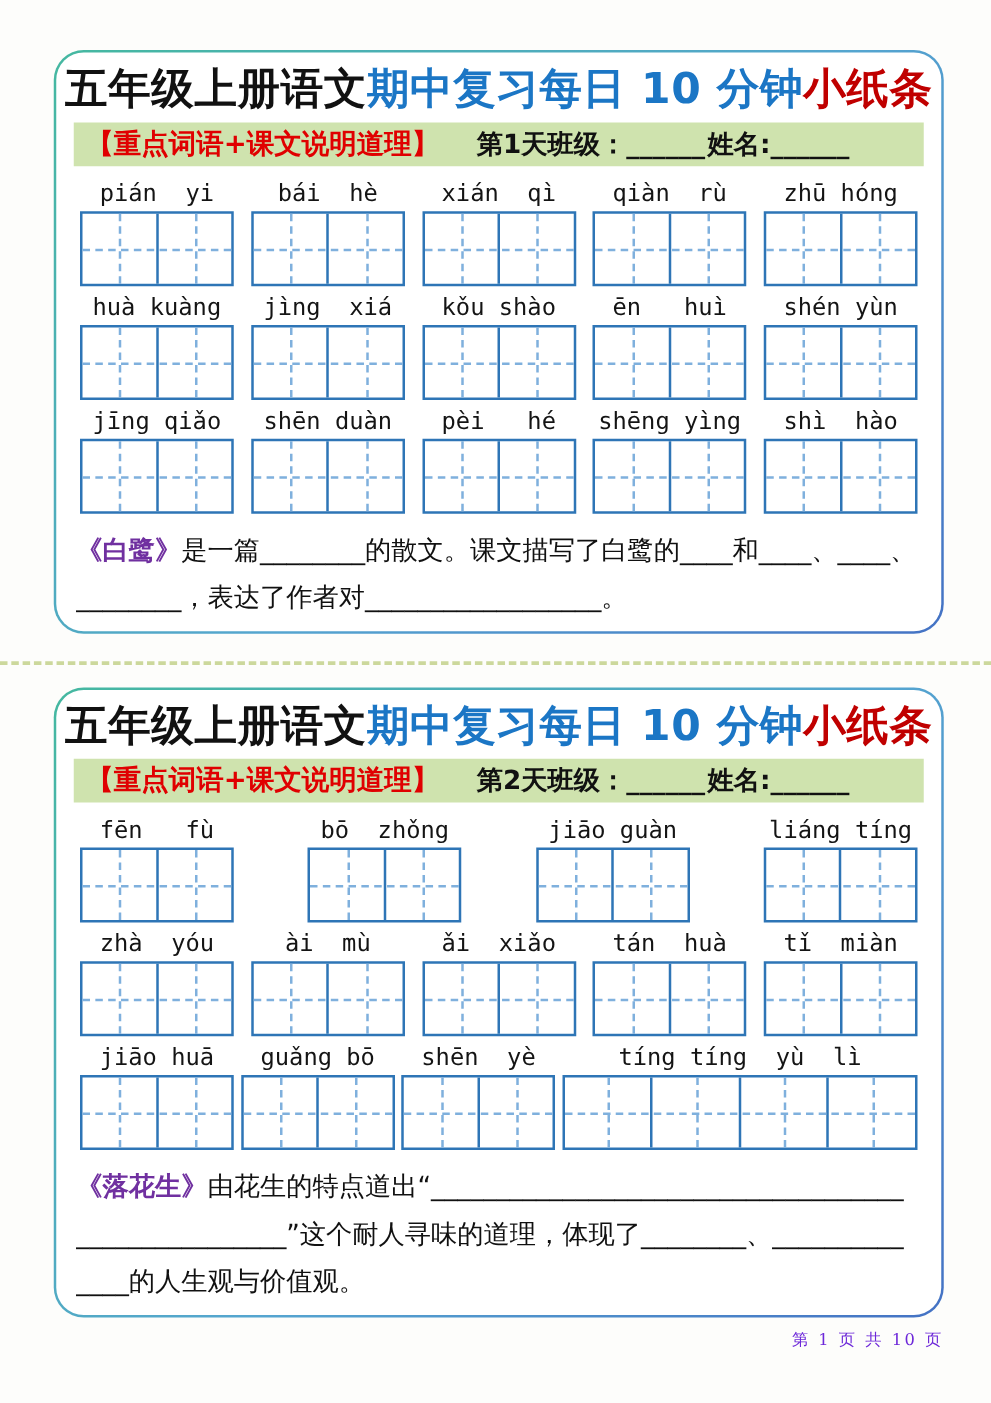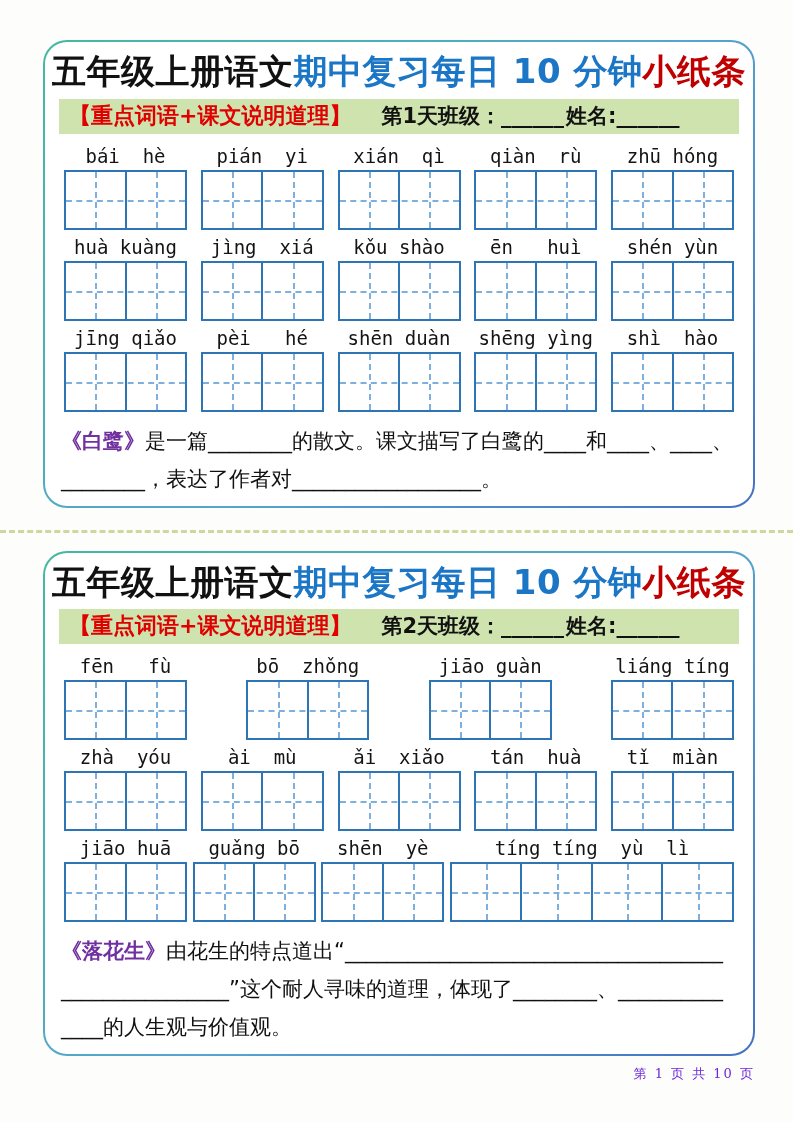--- a/index.html
+++ b/index.html
@@ -28,21 +28,21 @@
     margin:2px 6px 0;
     text-align:center;
     font-size:34px;
     font-weight:bold;
     line-height:1.25;
     white-space:nowrap;
     letter-spacing:0.5px;
   }
   .t-black { color:#111; }
   .t-blue  { color:#1b76c5;margin-top:14px; }
-  .t-red   { color:#c00000;font-family:Liberation Serif, serif; }
+  .t-red   { color:#c00000; }
 
   .banner {
     margin:5px 14px 0;
     background:#cfe3ae;
     padding:2px 10px 3px;
     font-size:21px;
     font-weight:bold;
     display:flex;
     align-items:center;
     white-space:nowrap;
@@ -125,34 +125,34 @@
         <span class="day">第1天</span>
         <span class="lbl-class">班级：</span>
         <span class="blank">______</span>
         <span class="lbl-name">姓名:</span>
         <span class="blank">______</span>
       </div>
 
       <div class="rows">
         <div class="row">
           <div class="word">
+            <div class="pinyin">pián  yi</div>
+            <div class="gridbox">
+                <div class="cell"></div>
+                <div class="cell"></div>
+              </div>
+          </div>
+          <div class="word">
             <div class="pinyin">bái  hè</div>
             <div class="gridbox">
                 <div class="cell"></div>
                 <div class="cell"></div>
               </div>
           </div>
           <div class="word">
-            <div class="pinyin">pián  yi</div>
-            <div class="gridbox">
-                <div class="cell"></div>
-                <div class="cell"></div>
-              </div>
-          </div>
-          <div class="word">
             <div class="pinyin">xián  qì</div>
             <div class="gridbox">
                 <div class="cell"></div>
                 <div class="cell"></div>
               </div>
           </div>
           <div class="word">
             <div class="pinyin">qiàn  rù</div>
             <div class="gridbox">
                 <div class="cell"></div>
@@ -208,28 +208,28 @@
 
         <div class="row">
           <div class="word">
             <div class="pinyin">jīng qiǎo</div>
             <div class="gridbox">
                 <div class="cell"></div>
                 <div class="cell"></div>
               </div>
           </div>
           <div class="word">
+            <div class="pinyin">shēn duàn</div>
+            <div class="gridbox">
+                <div class="cell"></div>
+                <div class="cell"></div>
+              </div>
+          </div>
+          <div class="word">
             <div class="pinyin">pèi   hé</div>
-            <div class="gridbox">
-                <div class="cell"></div>
-                <div class="cell"></div>
-              </div>
-          </div>
-          <div class="word">
-            <div class="pinyin">shēn duàn</div>
             <div class="gridbox">
                 <div class="cell"></div>
                 <div class="cell"></div>
               </div>
           </div>
           <div class="word">
             <div class="pinyin">shēng yìng</div>
             <div class="gridbox">
                 <div class="cell"></div>
                 <div class="cell"></div>

